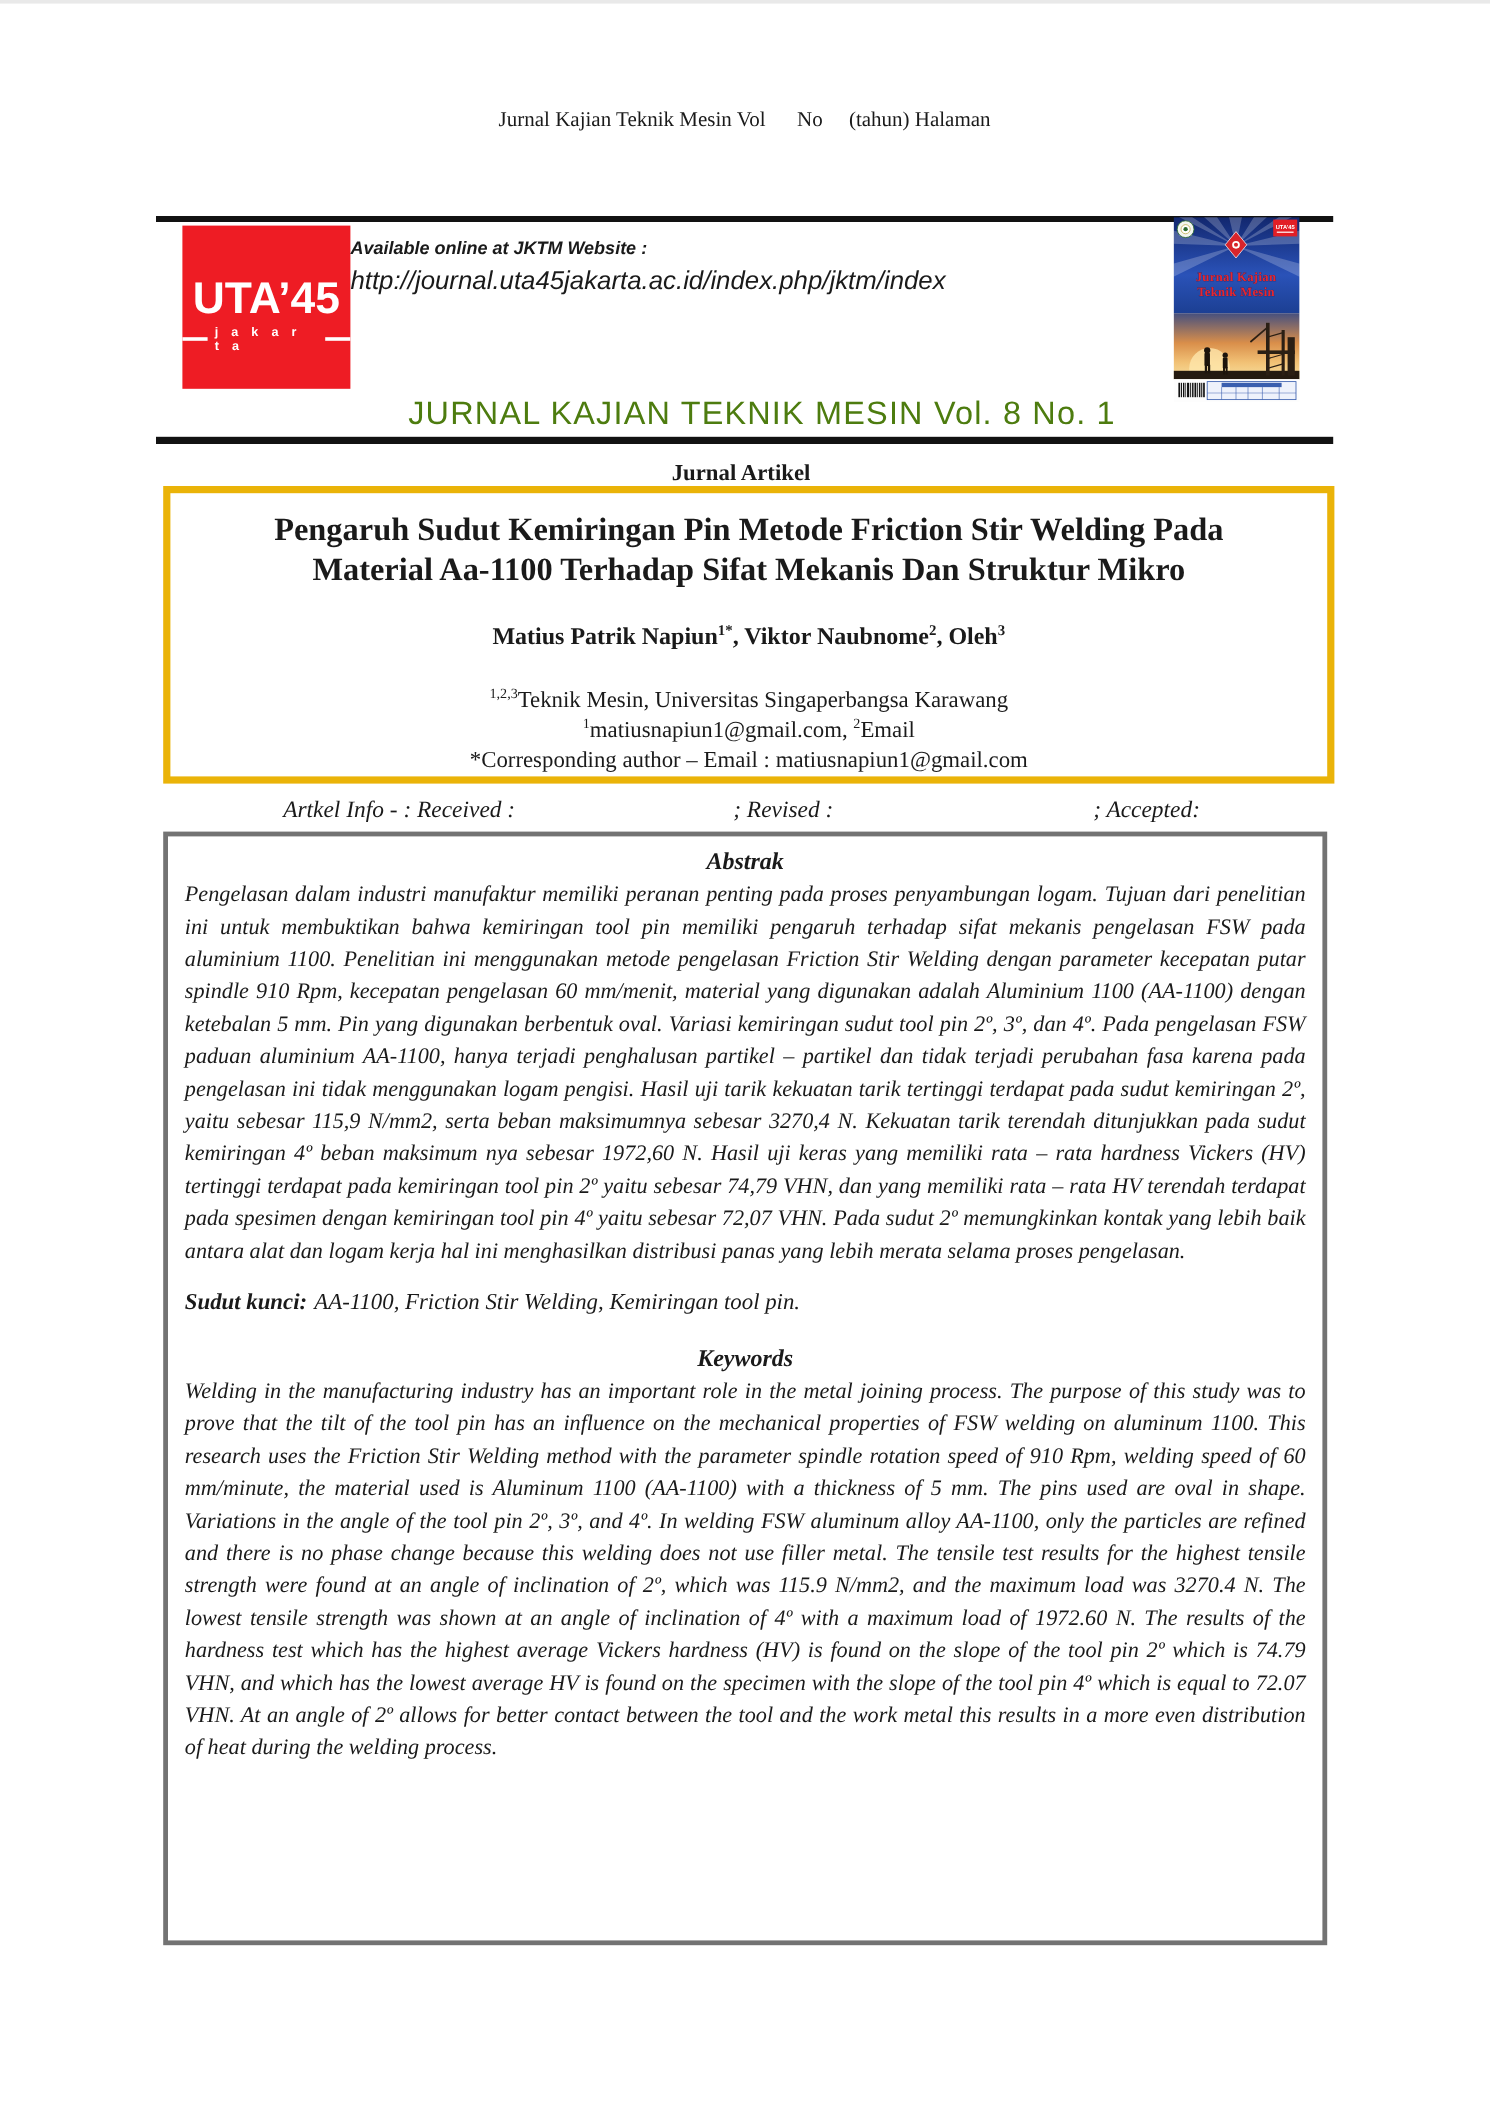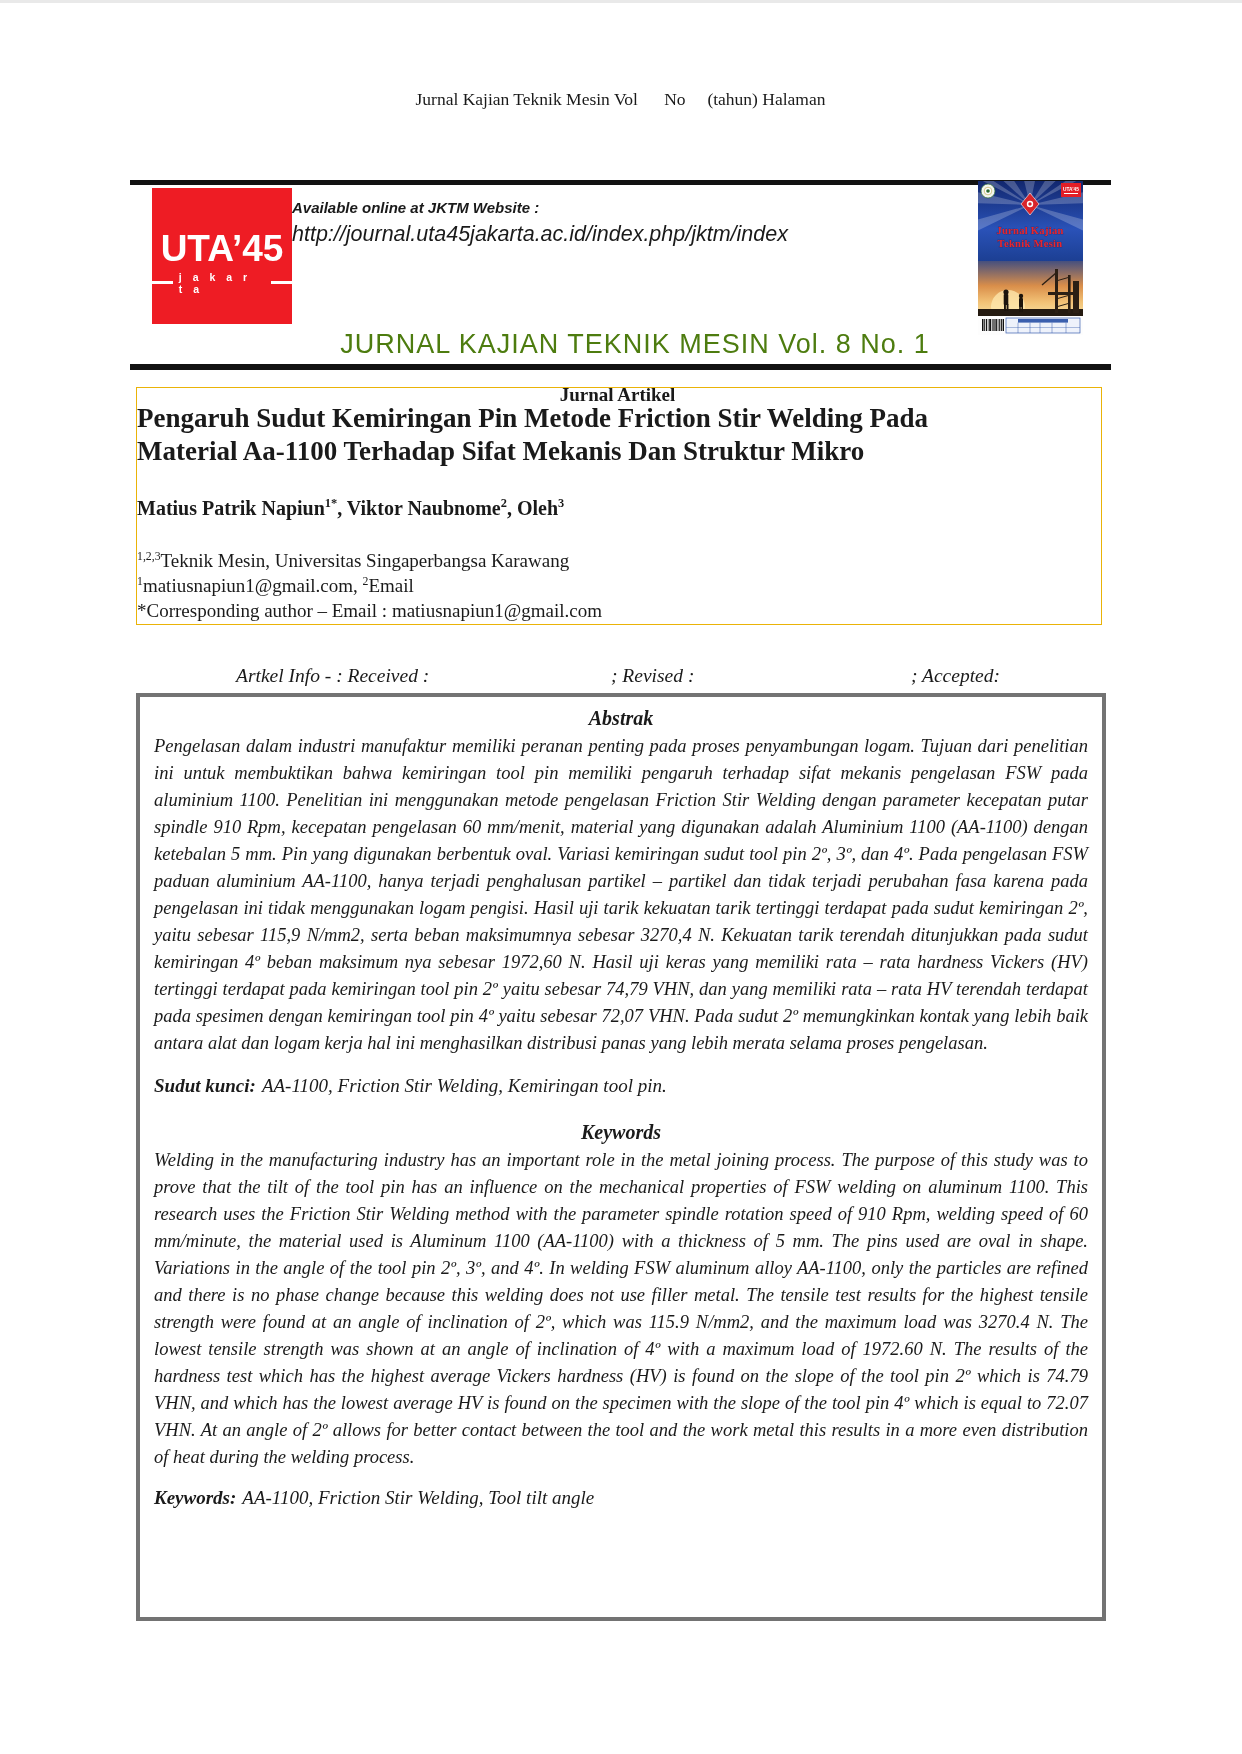--- a/index.html
+++ b/index.html
@@ -47,22 +47,22 @@
     position:absolute; left:130px; top:326px; width:1010px; text-align:center;
     font-family:"Liberation Sans","DejaVu Sans",sans-serif;
     font-size:27px; line-height:30px; letter-spacing:1px; color:#4d7c0f;
   }
   .section-label {
     position:absolute; left:130px; top:380px; width:975px; text-align:center;
     font-weight:bold; font-size:19px; line-height:24px;
   }
 
   .title-box {
-    position:absolute; left:136px; top:384px; width:964px; height:236px;
-    border:1px solid #eab308; 
+    position:absolute; left:136px; top:402px; width:964px; height:236px;
+    border:6px solid #eab308; text-align:center;
   }
   .article-title { margin-top:14px; font-weight:bold; font-size:27px; line-height:33px; }
   .authors { margin-top:28px; font-weight:bold; font-size:20px; line-height:24px; }
   .affil { margin-top:28px; font-size:19px; line-height:25px; }
   .sup { vertical-align:super; font-size:0.62em; line-height:0; }
 
   .info-line {
     position:absolute; left:130px; top:660px; width:981px; height:26px;
     font-size:19.5px; line-height:26px;
   }
@@ -235,16 +235,15 @@
     <span class="info-1">; Revised :</span>
     <span class="info-2">; Accepted:</span>
   </div>
 
   <div class="abstract-box">
     <div class="abs-heading">Abstrak</div>
     <p class="abs-text">Pengelasan dalam industri manufaktur memiliki peranan penting pada proses penyambungan logam. Tujuan dari penelitian ini untuk membuktikan bahwa kemiringan tool pin memiliki pengaruh terhadap sifat mekanis pengelasan FSW pada aluminium 1100. Penelitian ini menggunakan metode pengelasan Friction Stir Welding dengan parameter kecepatan putar spindle 910 Rpm, kecepatan pengelasan 60 mm/menit, material yang digunakan adalah Aluminium 1100 (AA-1100) dengan ketebalan 5 mm. Pin yang digunakan berbentuk oval. Variasi kemiringan sudut tool pin 2º, 3º, dan 4º. Pada pengelasan FSW paduan aluminium AA-1100, hanya terjadi penghalusan partikel – partikel dan tidak terjadi perubahan fasa karena pada pengelasan ini tidak menggunakan logam pengisi. Hasil uji tarik kekuatan tarik tertinggi terdapat pada sudut kemiringan 2º, yaitu sebesar 115,9 N/mm2, serta beban maksimumnya sebesar 3270,4 N. Kekuatan tarik terendah ditunjukkan pada sudut kemiringan 4º beban maksimum nya sebesar 1972,60 N. Hasil uji keras yang memiliki rata – rata hardness Vickers (HV) tertinggi terdapat pada kemiringan tool pin 2º yaitu sebesar 74,79 VHN, dan yang memiliki rata – rata HV terendah terdapat pada spesimen dengan kemiringan tool pin 4º yaitu sebesar 72,07 VHN. Pada sudut 2º memungkinkan kontak yang lebih baik antara alat dan logam kerja hal ini menghasilkan distribusi panas yang lebih merata selama proses pengelasan.</p>
     <p class="kw"><span class="kw-label">Sudut kunci:</span><span class="kw-val">AA-1100, Friction Stir Welding, Kemiringan tool pin.</span></p>
     <div class="abs-heading eng">Keywords</div>
     <p class="abs-text">Welding in the manufacturing industry has an important role in the metal joining process. The purpose of this study was to prove that the tilt of the tool pin has an influence on the mechanical properties of FSW welding on aluminum 1100. This research uses the Friction Stir Welding method with the parameter spindle rotation speed of 910 Rpm, welding speed of 60 mm/minute, the material used is Aluminum 1100 (AA-1100) with a thickness of 5 mm. The pins used are oval in shape. Variations in the angle of the tool pin 2º, 3º, and 4º. In welding FSW aluminum alloy AA-1100, only the particles are refined and there is no phase change because this welding does not use filler metal. The tensile test results for the highest tensile strength were found at an angle of inclination of 2º, which was 115.9 N/mm2, and the maximum load was 3270.4 N. The lowest tensile strength was shown at an angle of inclination of 4º with a maximum load of 1972.60 N. The results of the hardness test which has the highest average Vickers hardness (HV) is found on the slope of the tool pin 2º which is 74.79 VHN, and which has the lowest average HV is found on the specimen with the slope of the tool pin 4º which is equal to 72.07 VHN. At an angle of 2º allows for better contact between the tool and the work metal this results in a more even distribution of heat during the welding process.</p>
-    <p class="kw keywords"><span class="kw-label">Keywords:</span><span class="kw-val">AA-1100, Friction Stir Welding, Tool tilt angle</span></p>
   </div>
 
 </div>
 
 </body></html>

